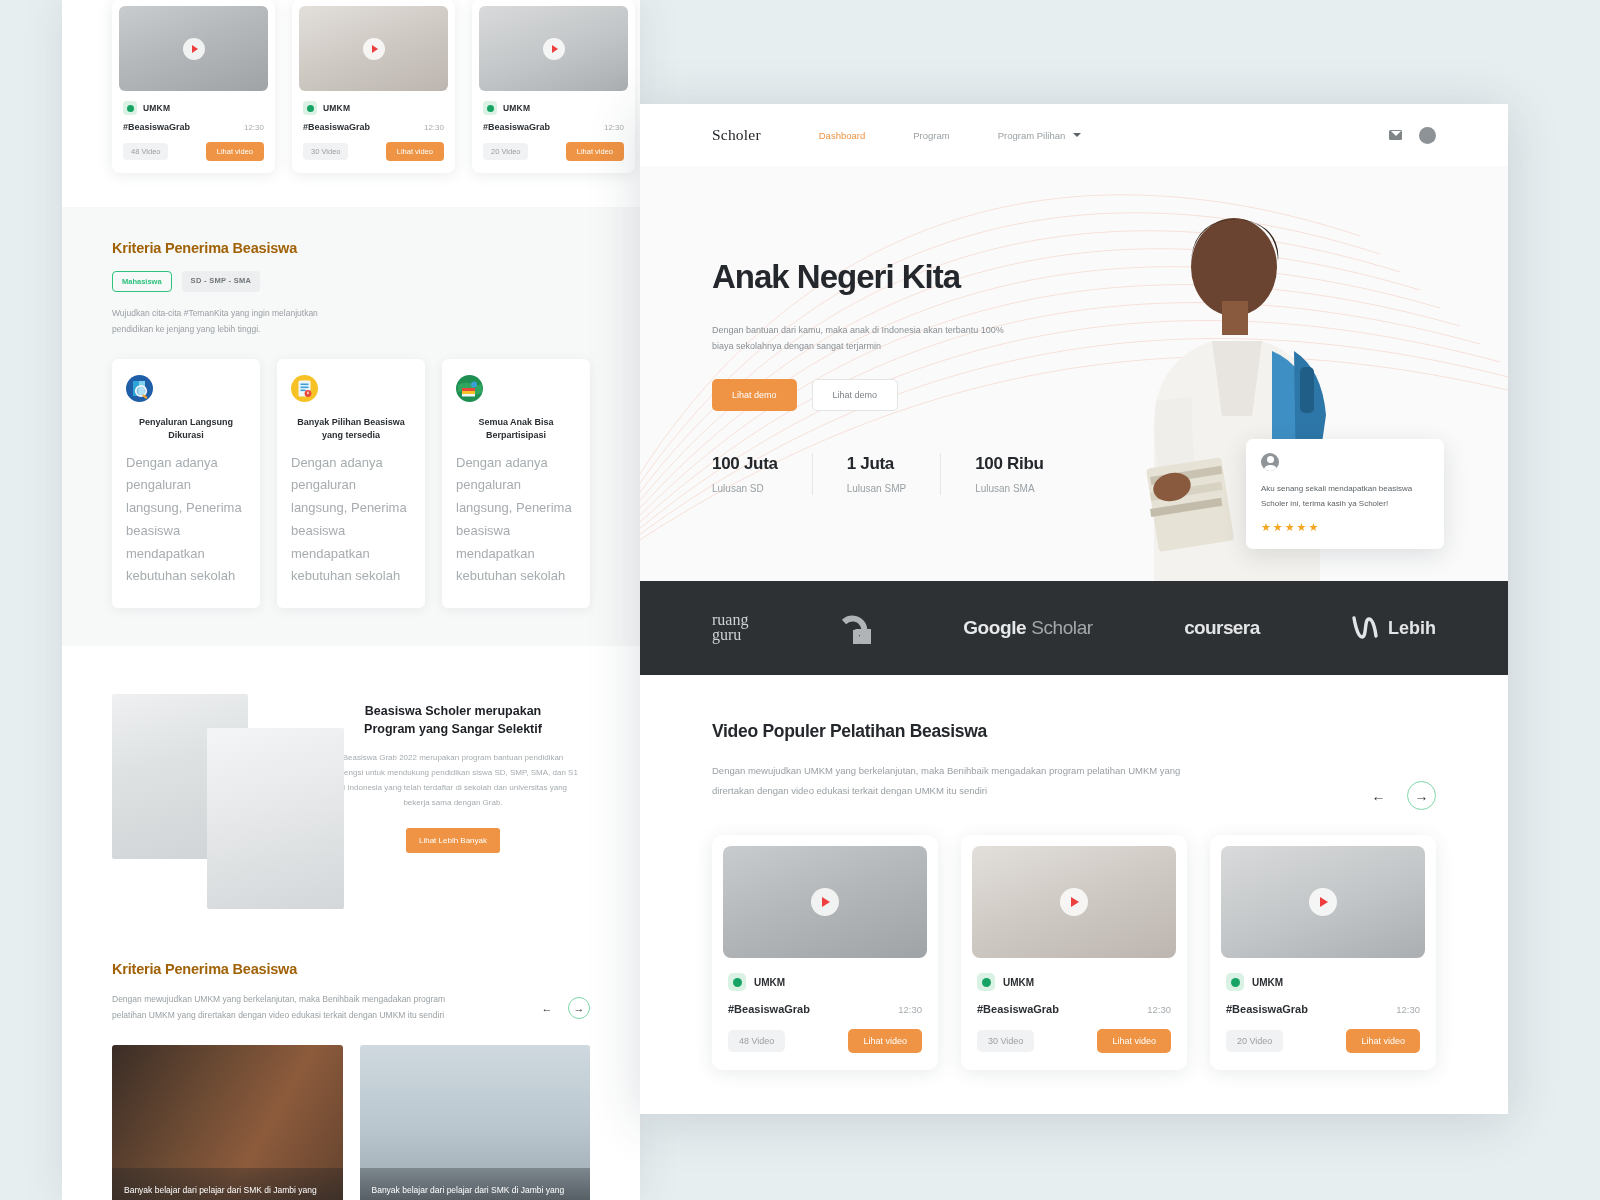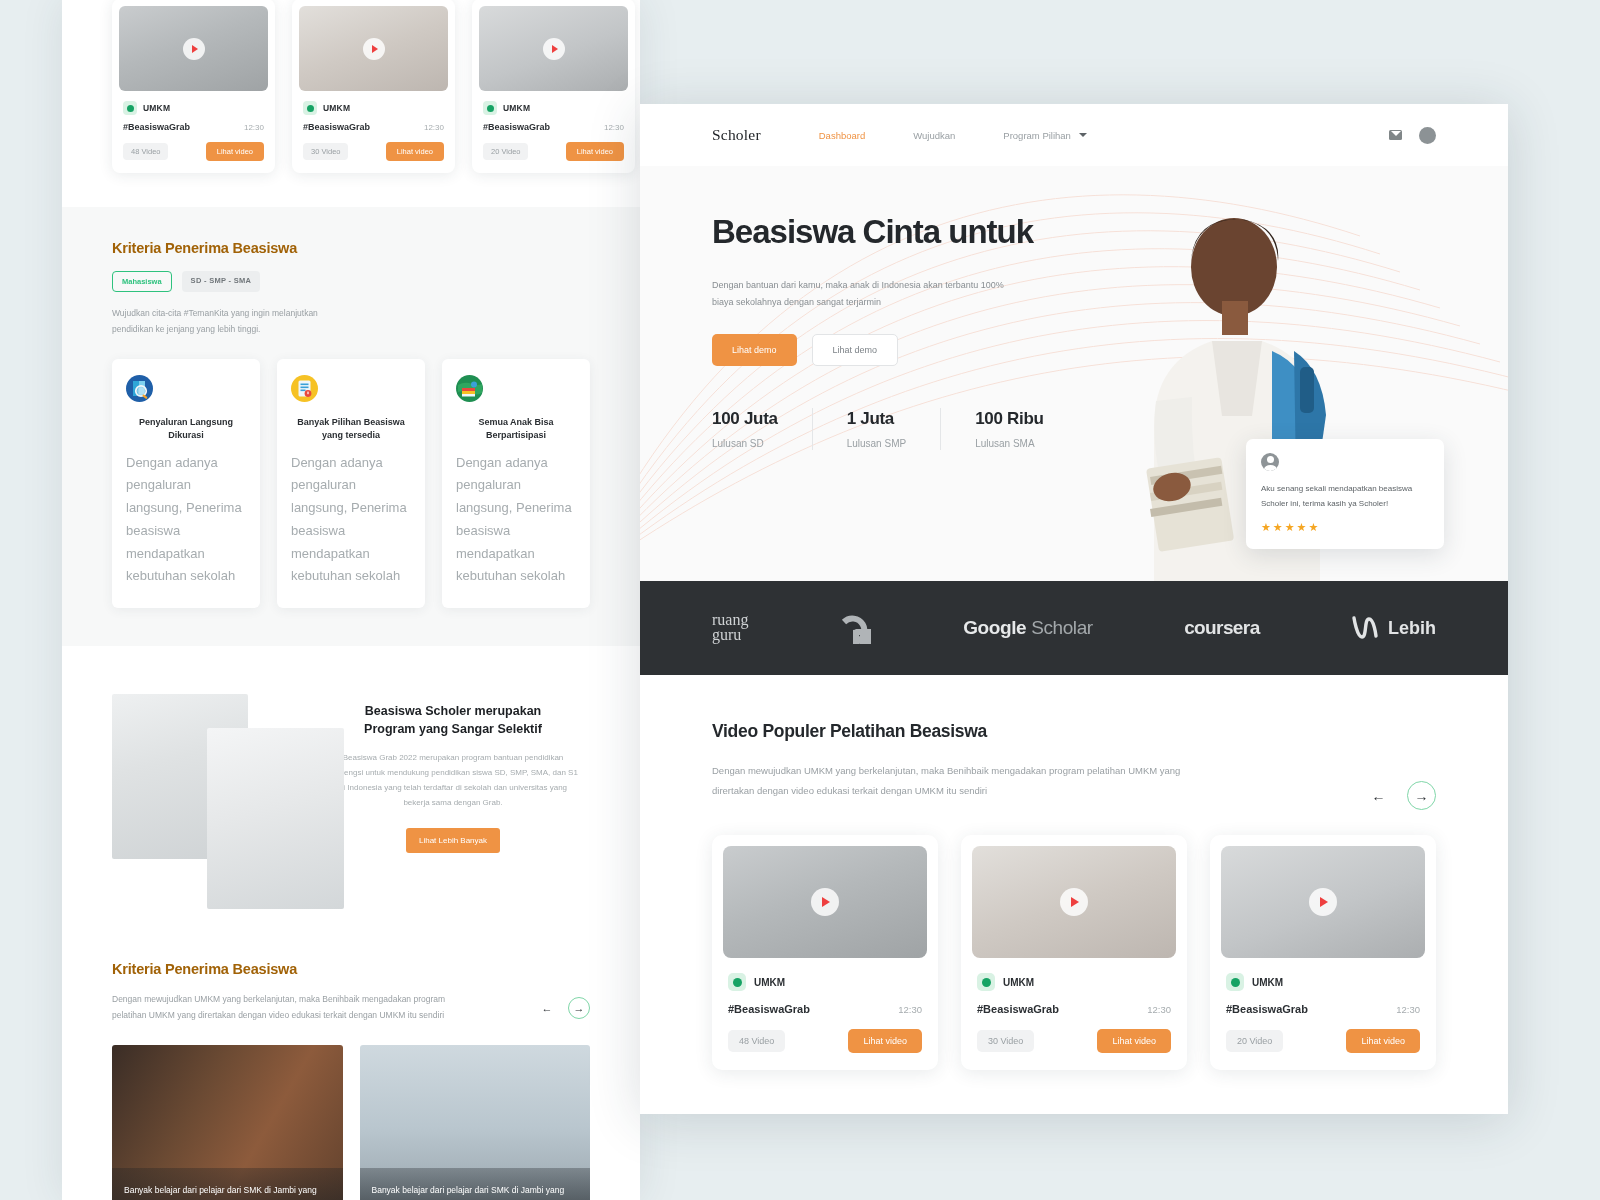--- a/index.html
+++ b/index.html
@@ -364,21 +364,21 @@
     </div>
 
   </div>
 
   <div class="front-screen">
 
     <div class="fr-nav">
       <span class="fr-logo">Scholer</span>
       <div class="fr-links">
         <span class="fr-link active">Dashboard</span>
-        <span class="fr-link">Wujudkan</span>
+        <span class="fr-link">Program</span>
         <span class="fr-link drop">
           <span>Program Pilihan</span>
           <span class="caret"></span>
         </span>
       </div>
       <div class="fr-navright">
         <span class="mail"></span>
         <span class="avatar"></span>
       </div>
     </div>
@@ -394,21 +394,22 @@
           <path d="M-60 415 C 170 140, 470 60, 820 160"></path>
           <path d="M-60 415 C 180 160, 480 78, 840 178"></path>
           <path d="M-60 415 C 190 180, 490 96, 860 196"></path>
           <path d="M-60 415 C 200 200, 500 114, 880 214"></path>
           <path d="M-60 415 C 210 220, 510 132, 900 232"></path>
         </g>
       </svg>
 
       <div class="hero-copy">
         <div class="hero-h1">
-          <span>Beasiswa Cinta untuk</span><br>
+          <br>
+          <span>Anak Negeri Kita</span>
         </div>
         <div class="hero-sub">Dengan bantuan dari kamu, maka anak di Indonesia akan terbantu 100% biaya sekolahnya dengan sangat terjarmin</div>
         <div class="hero-btns">
           <button class="btn-fill">Lihat demo</button>
           <button class="btn-out">Lihat demo</button>
         </div>
         <div class="hero-stats">
           <div class="stat">
             <div class="stat-num">100 Juta</div>
             <div class="stat-lbl">Lulusan SD</div>

